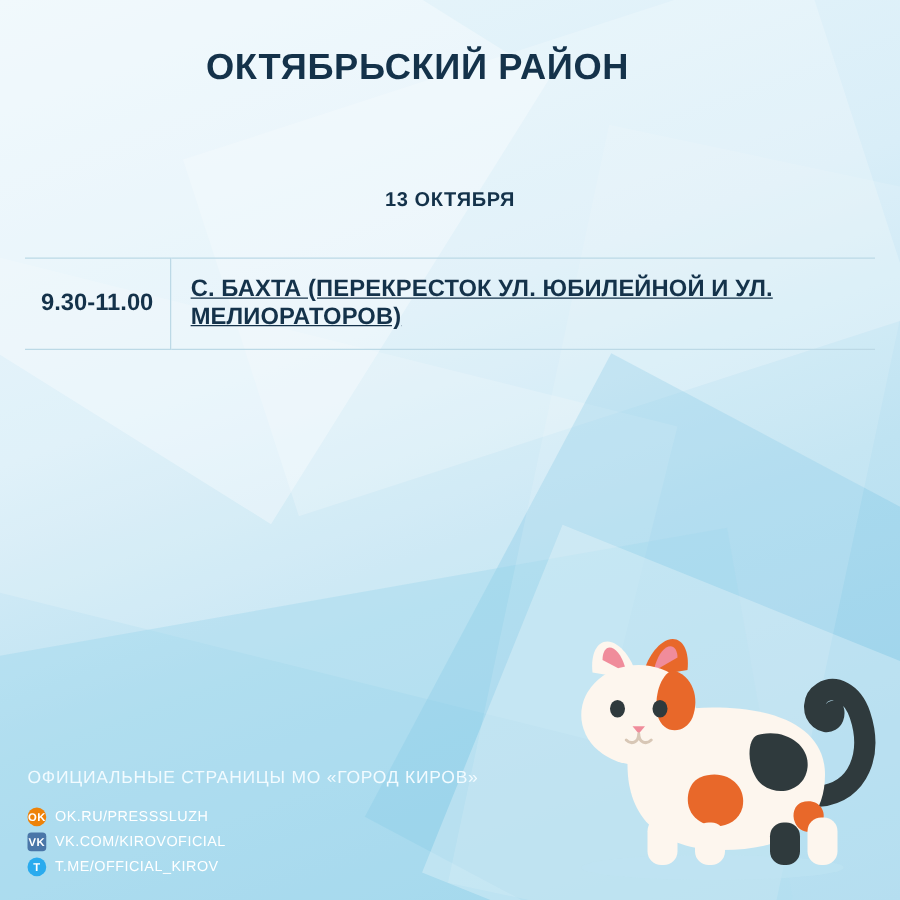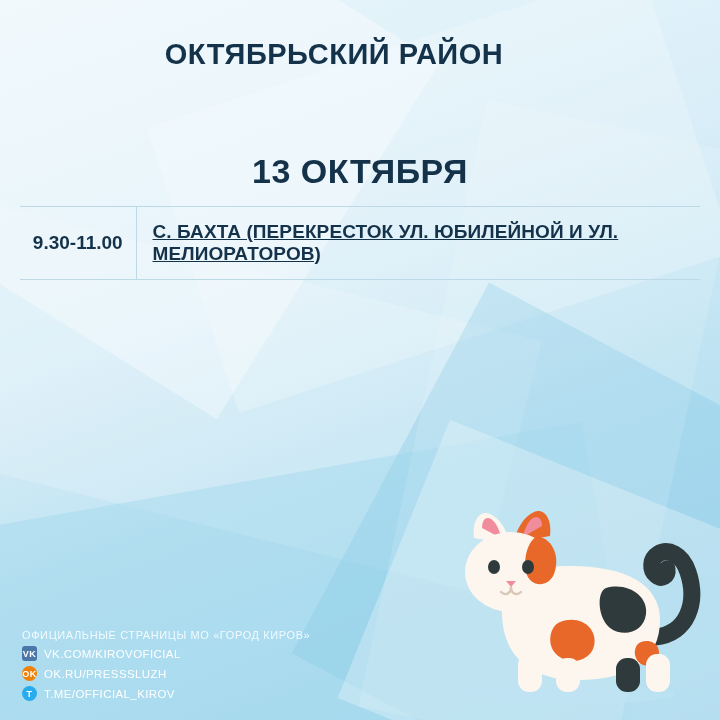--- a/index.html
+++ b/index.html
@@ -78,21 +78,21 @@
   .title {
     position: absolute; top: 38px; left: 0; right: 12px;
     text-align: center; z-index: 5;
     font-size: 29px; font-weight: bold; letter-spacing: .5px;
     color: #14324a;
     padding-right: 40px;
   }
   .subtitle {
     position: absolute; top: 152px; left: 0; right: 0;
     text-align: center; z-index: 5;
-    font-size: 34px; font-weight: bold; color: #14324a;
+    font-size: 16px; font-weight: bold; color: #14324a;
     letter-spacing: .5px;
   }
 
   
   .schedule {
     position: absolute; top: 206px; left: 20px; width: 680px;
     z-index: 5;
     border-collapse: collapse;
   }
   .schedule tr { border-bottom: 1px solid #bcd9e6; }
@@ -106,21 +106,21 @@
     white-space: nowrap;
   }
   .schedule td.place { padding-left: 16px; letter-spacing: .1px; text-decoration: underline; }
 
   
   .footer {
     position: absolute; left: 22px; bottom: 14px; z-index: 6;
     color: #ffffff;
   }
   .footer-title {
-    font-size: 11px; letter-spacing: .6px; margin-bottom: 5px;
+    font-size: 14px; letter-spacing: .6px; margin-bottom: 17px;
     color: #f2fbff;
   }
   .social {
     display: flex; align-items: center; gap: 7px; margin-bottom: 5px;
     font-size: 11.5px; letter-spacing: .4px; color: #ffffff;
   }
   .badge {
     width: 15px; height: 15px; border-radius: 3px;
     display: flex; align-items: center; justify-content: center;
     font-size: 9px; font-weight: bold; color: #fff; flex: 0 0 auto;
@@ -189,27 +189,27 @@
     <ellipse cx="84" cy="105" rx="6" ry="7" fill="#2f3a3d"></ellipse>
     <ellipse cx="118" cy="105" rx="6" ry="7" fill="#2f3a3d"></ellipse>
     <path d="M96 119 L106 119 L101 125 Z" fill="#f08c9b"></path>
     <path d="M101 125 C 101 132 95 134 91 130 M101 125 C 101 132 107 134 111 130" fill="none" stroke="#d8c7b6" stroke-width="2.4" stroke-linecap="round"></path>
   </svg>
 
   <div class="footer">
     <div class="footer-title">ОФИЦИАЛЬНЫЕ СТРАНИЦЫ МО «ГОРОД КИРОВ»</div>
 
     <div class="social">
+      <span class="badge ok">OK</span>
+      <span>OK.RU/PRESSSLUZH</span>
+    </div>
+
+    <div class="social">
       <span class="badge vk">VK</span>
       <span>VK.COM/KIROVOFICIAL</span>
-    </div>
-
-    <div class="social">
-      <span class="badge ok">OK</span>
-      <span>OK.RU/PRESSSLUZH</span>
     </div>
 
     <div class="social">
       <span class="badge tg">T</span>
       <span>T.ME/OFFICIAL_KIROV</span>
     </div>
   </div>
 
 </div>
 

